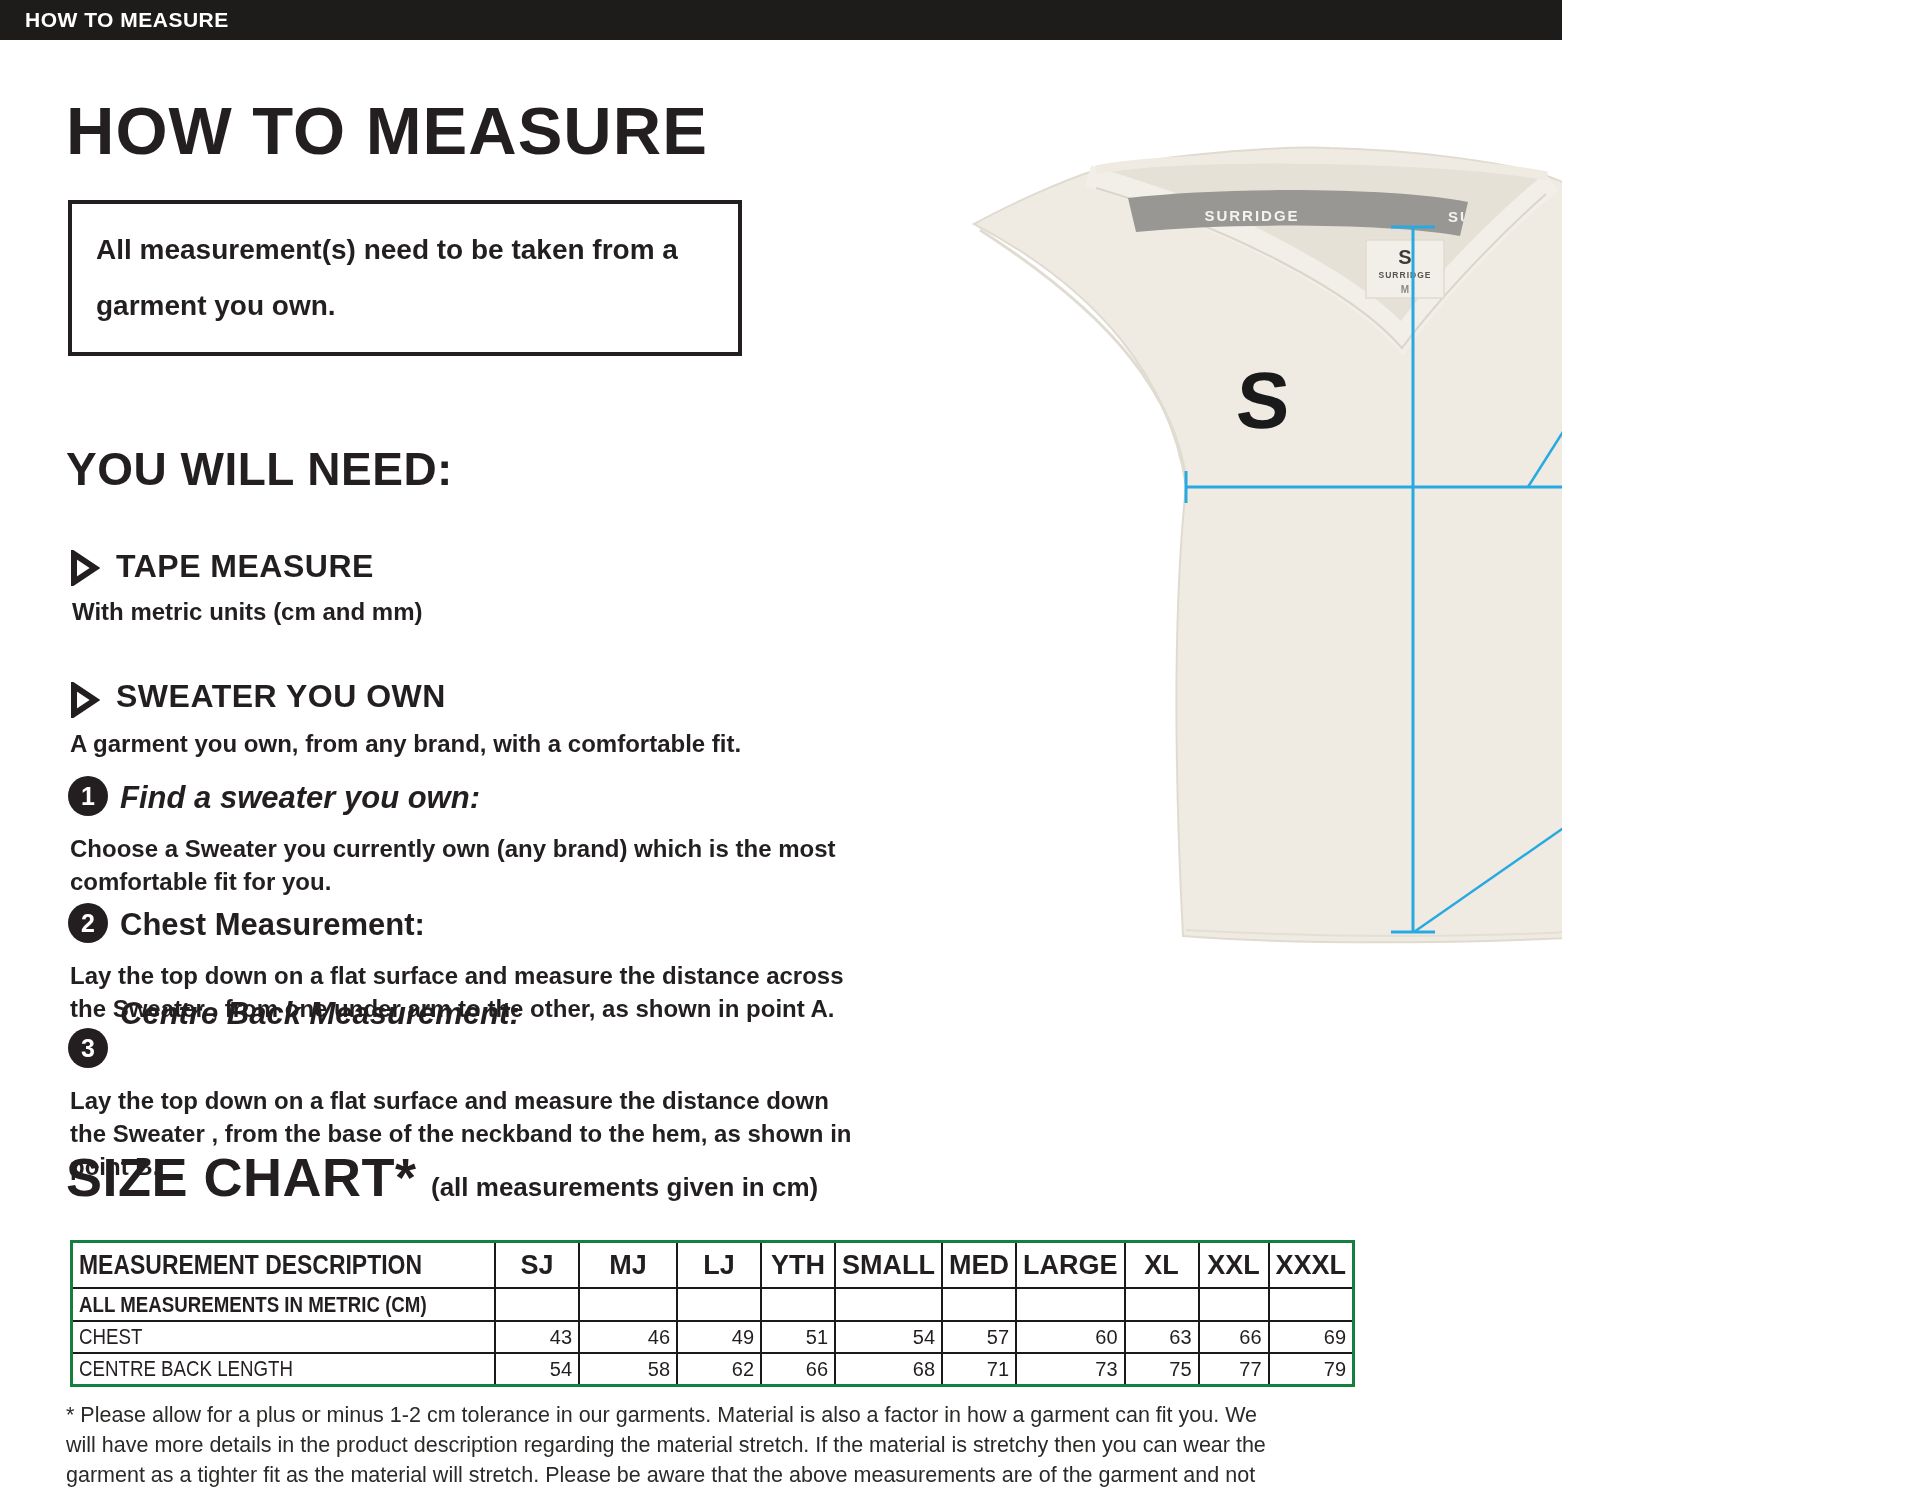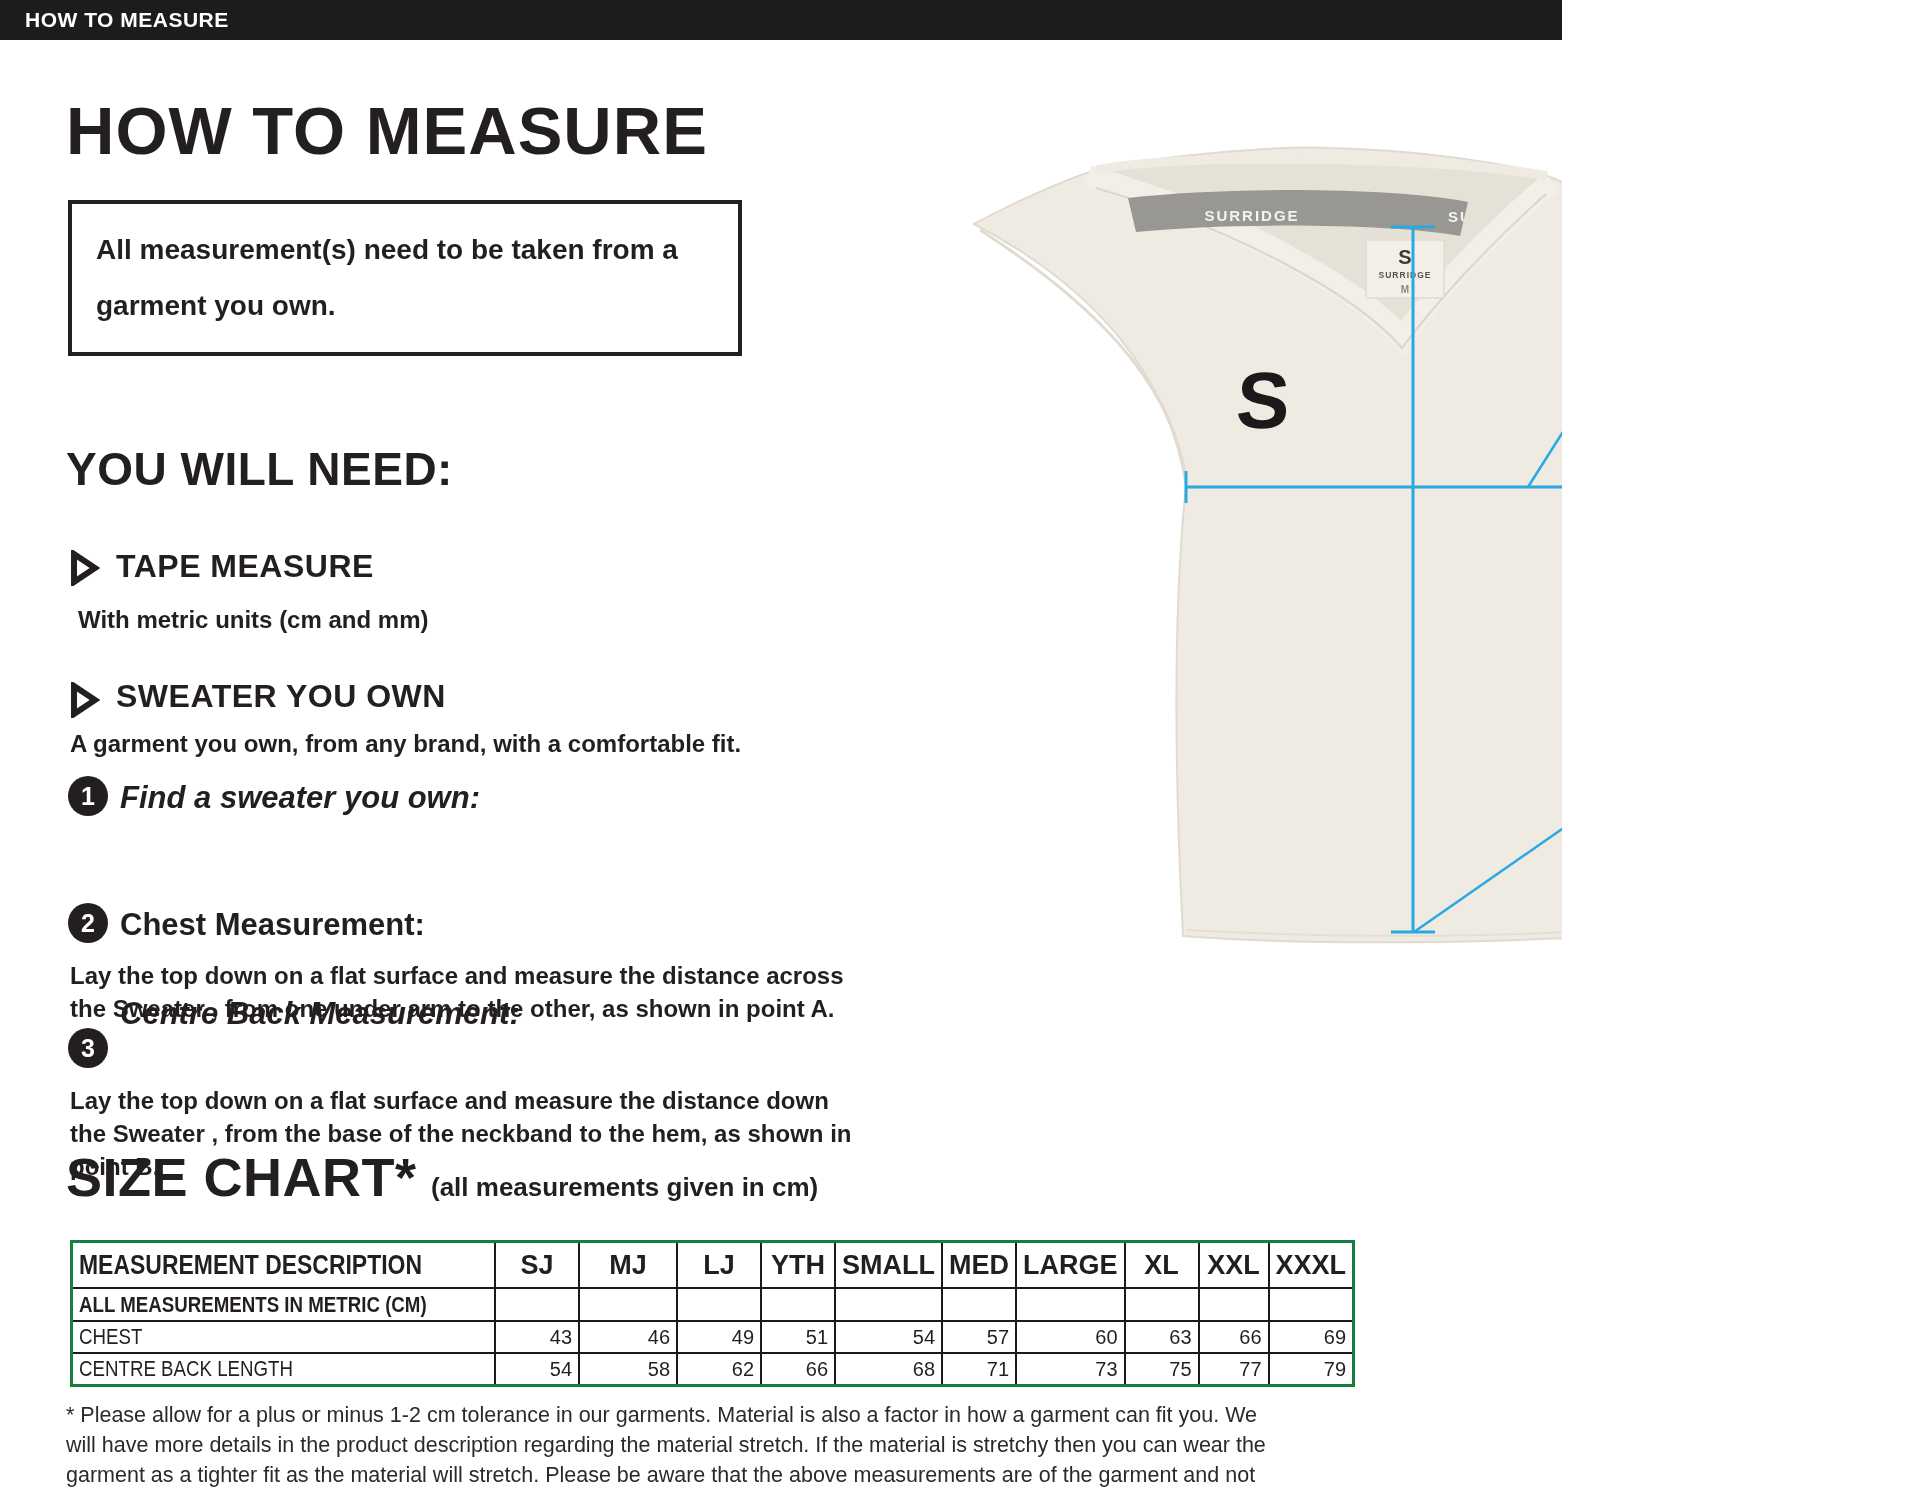--- a/index.html
+++ b/index.html
@@ -57,30 +57,31 @@
   <div class="h1">HOW TO MEASURE</div>
 
   <div class="notebox">All measurement(s) need to be taken from a garment you own.</div>
 
   <div class="h2">YOU WILL NEED:</div>
 
   <svg class="tri" style="left:70px;top:550px;" viewBox="0 0 30 36">
     <path d="M4 4 L25 18 L4 32 Z" fill="none" stroke="#231f20" stroke-width="6"></path>
   </svg>
   <div class="need-item-title" style="left:116px;top:548px;">TAPE MEASURE</div>
-  <div class="need-item-desc" style="left:78px;top:598px;margin-top:8px;">With metric units (cm and mm)</div>
+  <div class="need-item-desc" style="left:72px;top:598px;">With metric units (cm and mm)</div>
 
   <svg class="tri" style="left:70px;top:682px;" viewBox="0 0 30 36">
     <path d="M4 4 L25 18 L4 32 Z" fill="none" stroke="#231f20" stroke-width="6"></path>
   </svg>
   <div class="need-item-title" style="left:116px;top:678px;">SWEATER YOU OWN</div>
   <div class="need-item-desc" style="left:70px;top:730px;">A garment you own, from any brand, with a comfortable fit.</div>
 
   <div class="step-badge" style="left:68px;top:776px;">1</div>
   <div class="step-title" style="left:120px;top:780px;font-style:italic;">Find a sweater you own:</div>
+  <div class="step-desc" style="left:70px;top:832px;">Choose a Sweater you currently own (any brand) which is the most comfortable fit for you.</div>
 
   <div class="step-badge" style="left:68px;top:903px;">2</div>
   <div class="step-title" style="left:120px;top:907px;">Chest Measurement:</div>
   <div class="step-desc" style="left:70px;top:959px;">Lay the top down on a flat surface and measure the distance across the Sweater , from one under arm to the other, as shown in point A.</div>
 
   <div class="step-badge" style="left:68px;top:1028px;">3</div>
   <div class="step-title" style="left:120px;top:996px;font-style:italic;">Centre Back Measurement:</div>
   <div class="step-desc" style="left:70px;top:1084px;">Lay the top down on a flat surface and measure the distance down the Sweater , from the base of the neckband to the hem, as shown in point B.</div>
 
   <div class="sizechart-head">

